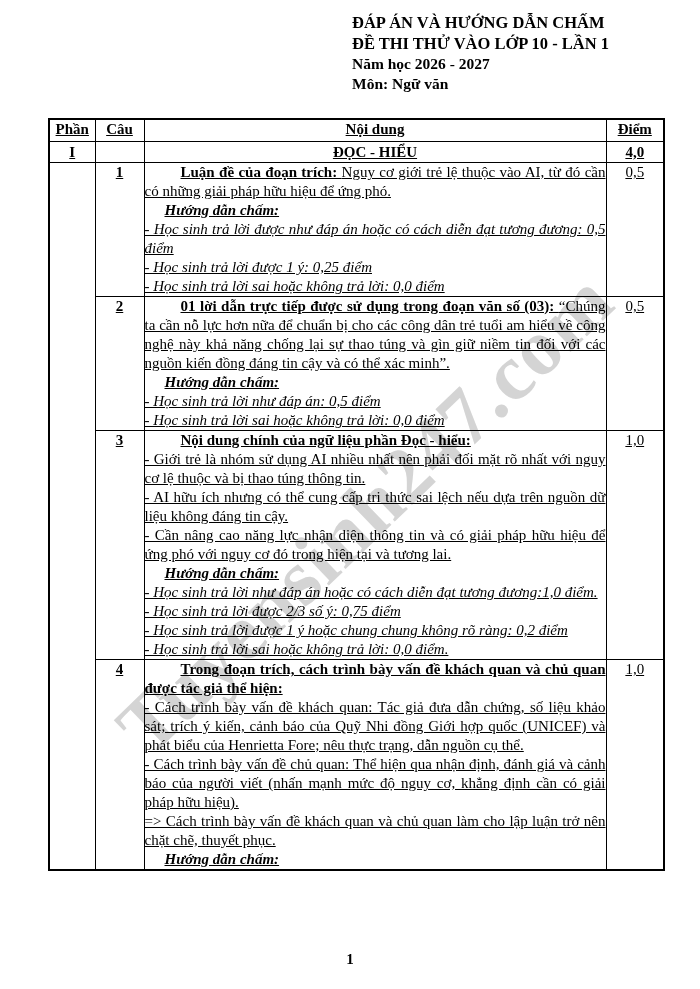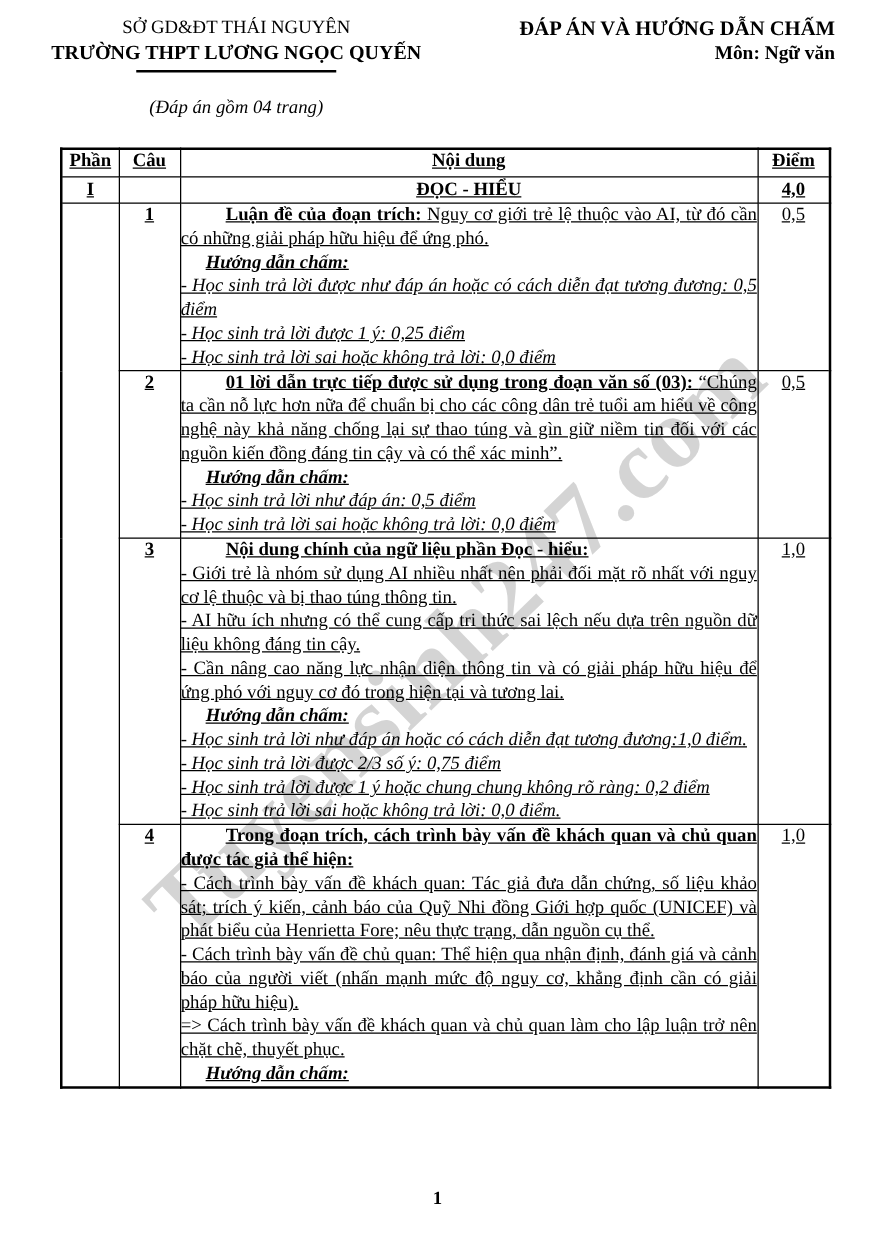--- a/index.html
+++ b/index.html
@@ -31,21 +31,21 @@
   .header-left{
     position:absolute;left:34px;top:12px;width:310px;
     text-align:center;z-index:1;
   }
   .header-left .l1{font-size:15px;line-height:20px;}
   .header-left .l2{font-size:16px;font-weight:bold;line-height:22px;}
   .header-left .rule{width:160px;border-top:2px solid #000;margin:2px auto 0;}
   .header-left .note{font-size:15px;font-style:italic;margin-top:20px;}
   .header-right{
     position:absolute;left:352px;top:12px;width:316px;
-    text-align:right;z-index:1;
+    text-align:left;z-index:1;
   }
   .header-right .r1,.header-right .r2{font-size:16.5px;font-weight:bold;line-height:21px;}
   .header-right .r3,.header-right .r4{font-size:15.5px;font-weight:bold;line-height:20px;}
   
   table.answer{
     position:absolute;left:48px;top:118px;z-index:1;
     width:615px;
     border-collapse:collapse;
     table-layout:fixed;
     background:transparent;
@@ -75,29 +75,25 @@
     text-align:center;font-size:15px;font-weight:bold;z-index:1;
   }
 </style>
 </head>
 <body>
 
 <div class="page">
 
   <div class="watermark">Tuyensinh247.com</div>
 
-  <div class="header-left">
-    <div class="l1">SỞ GD&amp;ĐT THÁI NGUYÊN</div>
-    <div class="l2">TRƯỜNG THPT LƯƠNG NGỌC QUYẾN</div>
-    <div class="rule"></div>
-    <div class="note">(Đáp án gồm 04 trang)</div>
-  </div>
 
   <div class="header-right">
     <div class="r1">ĐÁP ÁN VÀ HƯỚNG DẪN CHẤM</div>
+    <div class="r2">ĐỀ THI THỬ VÀO LỚP 10 - LẦN 1</div>
+    <div class="r3">Năm học 2026 - 2027</div>
     <div class="r4">Môn: Ngữ văn</div>
   </div>
 
   <table class="answer">
     <colgroup>
       <col style="width:46px">
         <col style="width:49px">
         <col style="width:462px">
         <col style="width:58px">
     </colgroup>

